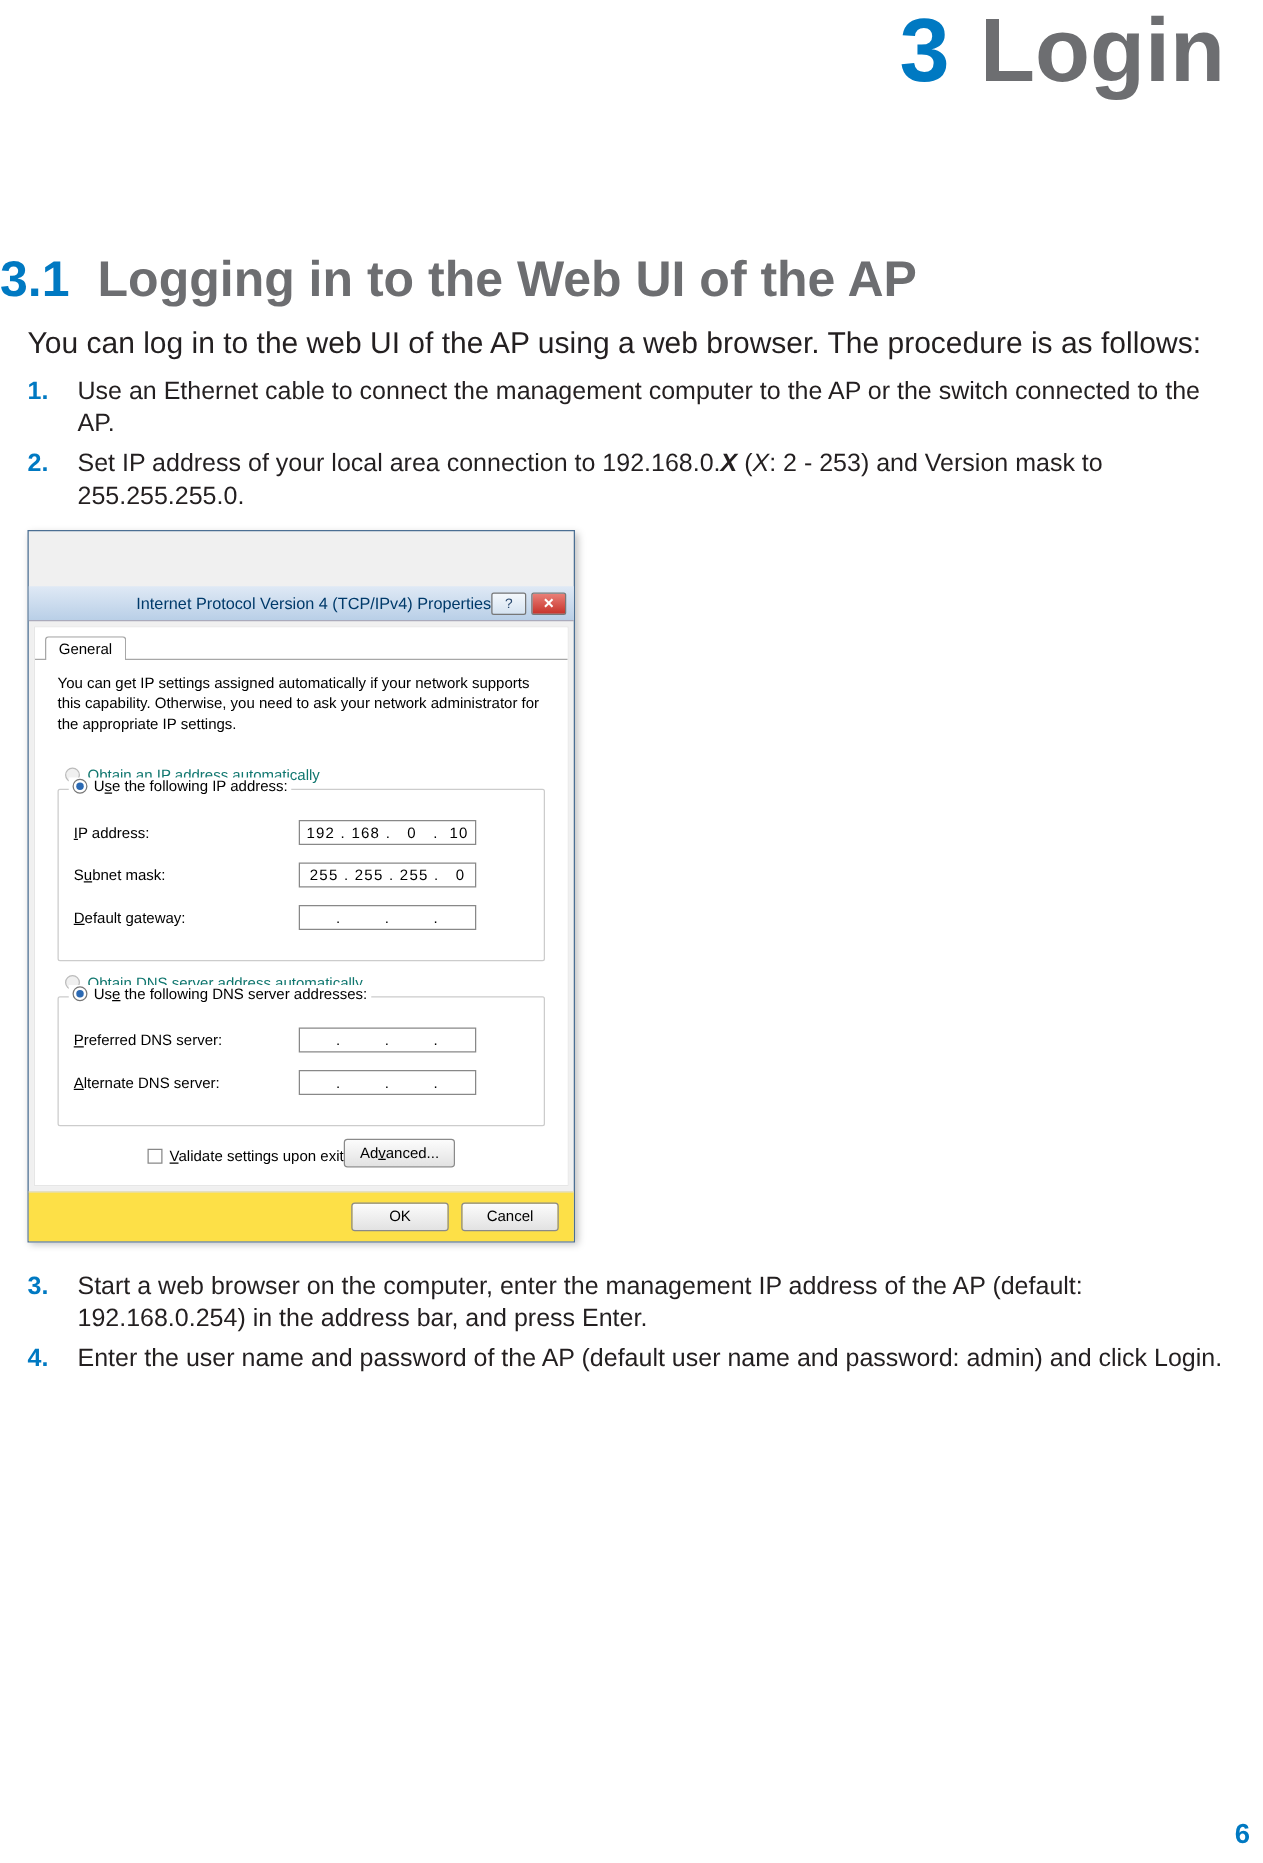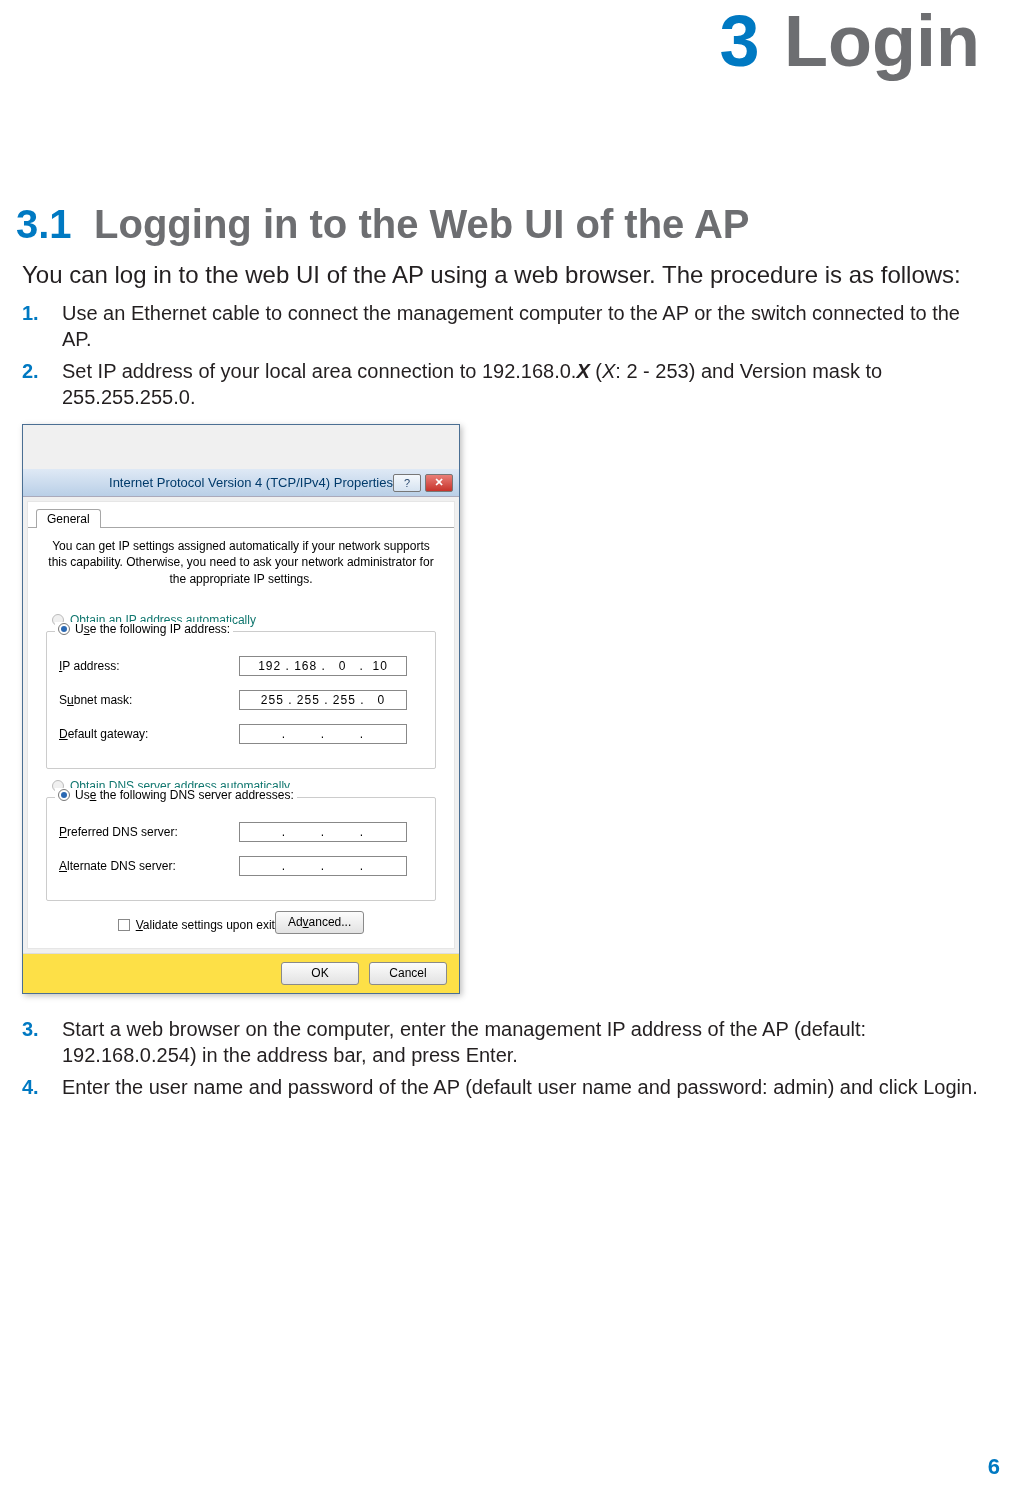--- a/index.html
+++ b/index.html
@@ -26,21 +26,21 @@
   .chapter-title {
     font-size: 72px;
     font-weight: bold;
     color: #6d6e71;
     display: inline;
     margin-left: 20px;
   }
   .section-header {
     margin-top: 120px;
     margin-bottom: 12px;
-    padding-left: 16px;
+    padding-left: 0;
   }
   .section-number {
     font-size: 40px;
     font-weight: bold;
     color: #0079c2;
     display: inline;
   }
   .section-title {
     font-size: 40px;
     font-weight: bold;
@@ -119,34 +119,34 @@
     padding: 2px 10px;
     border-radius: 3px 3px 0 0;
     position: relative;
     top: 1px;
   }
   .win-panel {
     border-top: 1px solid #a7a7a7;
     padding: 10px 18px 14px 18px;
     background:#fff;
   }
-  .win-desc { margin-bottom: 26px; line-height: 1.35; text-align: center; }
+  .win-desc { margin-bottom: 26px; line-height: 1.35; }
 
   .win-fieldset { border:1px solid #ccc; border-radius:2px; margin: 4px 0 10px 0; padding: 10px 12px 10px 12px; position:relative; }
   .win-fieldset-legend { position:absolute; top:-10px; left:8px; background:#fff; padding:0 3px; display:flex; align-items:center; gap:5px; }
   .radio-outside { display:flex; align-items:center; gap:6px; margin:2px 0 2px 6px; }
   .win-radio { width:12px; height:12px; border:1px solid #777; border-radius:50%; display:inline-flex; align-items:center; justify-content:center; background:#fff; }
   .win-radio.disabled { border-color:#bbb; background:#f0f0f0; }
   .win-radio .dot { width:6px; height:6px; border-radius:50%; background:#2b69b3; }
   .disabled-text { color:#0f766e; }
 
   .field-row { display:flex; align-items:center; margin:14px 0; }
   .field-label { width: 180px; }
   .ip-input {
-    width: 168px; height: 20px;
+    width: 142px; height: 20px;
     border:1px solid #888; background:#fff;
     font-family: inherit; font-size:12px;
     text-align: center;
     letter-spacing: 1px;
   }
   .ip-input.empty { color:#000; }
 
   .win-check-row { display:flex; align-items:center; gap:6px; margin-top:6px; }
   .win-checkbox { width:12px; height:12px; border:1px solid #888; background:#fff; }
   .win-adv-row { display:flex; justify-content: center; align-items:center; margin-top:6px; }

